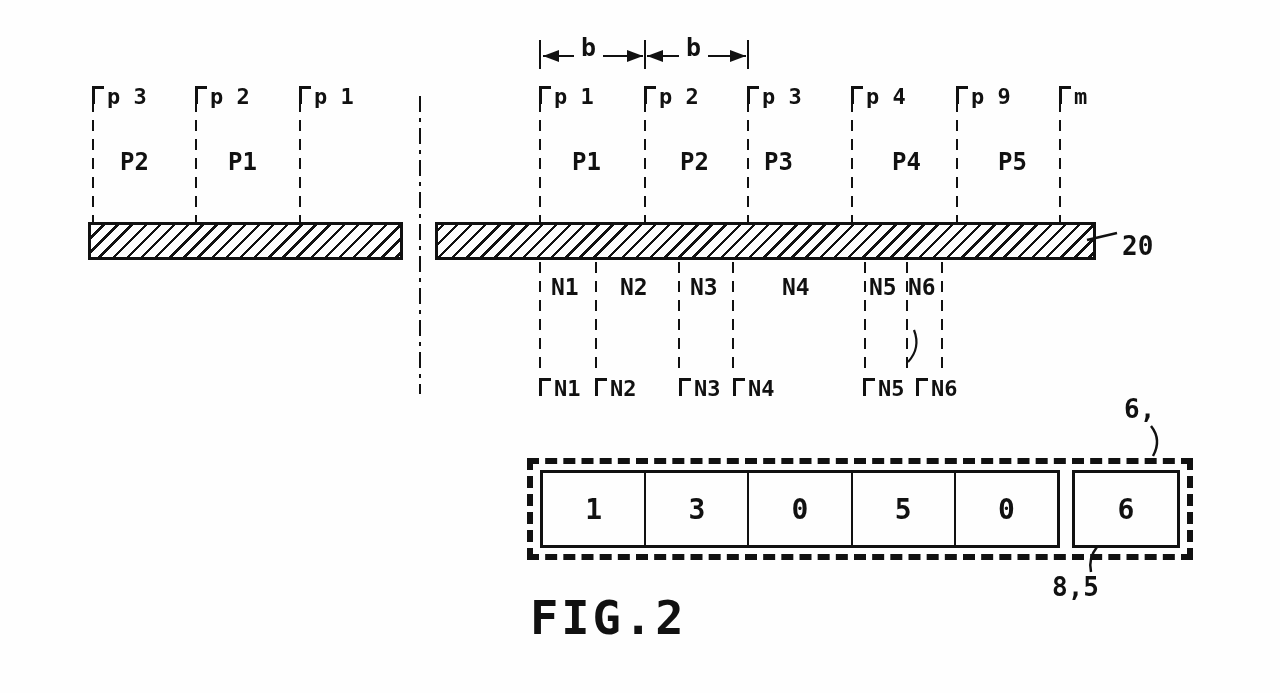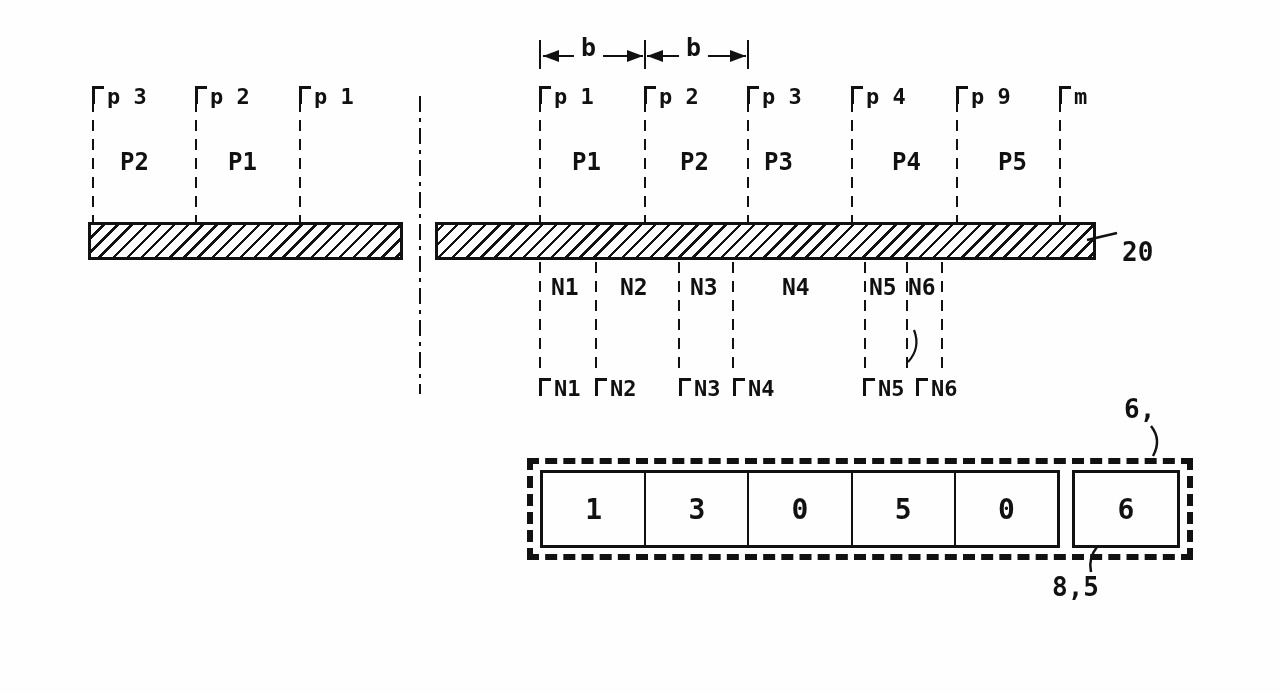--- a/index.html
+++ b/index.html
@@ -123,21 +123,21 @@
   <div class="seg-label" style="left:228px;top:150px">P1</div>
   <div class="seg-label" style="left:572px;top:150px">P1</div>
   <div class="seg-label" style="left:680px;top:150px">P2</div>
   <div class="seg-label" style="left:764px;top:150px">P3</div>
   <div class="seg-label" style="left:892px;top:150px">P4</div>
   <div class="seg-label" style="left:998px;top:150px">P5</div>
 
   <div class="axis" style="left:419px;top:96px;height:298px"></div>
   <div class="bar"></div>
   <div class="bar-break"></div>
-  <div class="ref-label" style="left:1122px;top:239px">20</div>
+  <div class="ref-label" style="left:1122px;top:233px">20</div>
 
   <div class="vdash" style="left:539px;top:262px;height:114px"></div>
   <div class="vdash" style="left:595px;top:262px;height:114px"></div>
   <div class="vdash" style="left:678px;top:262px;height:114px"></div>
   <div class="vdash" style="left:732px;top:262px;height:114px"></div>
   <div class="vdash" style="left:864px;top:262px;height:114px"></div>
   <div class="vdash" style="left:906px;top:262px;height:114px"></div>
   <div class="vdash" style="left:941px;top:262px;height:114px"></div>
 
   <div class="seg-label" style="left:551px;top:276px;font-size:23px">N1</div>
@@ -177,20 +177,21 @@
   <div class="reg-main">
     <div class="reg-cell">1</div>
     <div class="reg-cell">3</div>
     <div class="reg-cell">0</div>
     <div class="reg-cell">5</div>
     <div class="reg-cell">0</div>
   </div>
   <div class="reg-extra">6</div>
   <div class="ref-label" style="left:1052px;top:574px">8,5</div>
 
+  <div class="caption">FIG.2</div>
 
   <svg class="overlay" width="1280" height="693">
     <path d="M1087 240 L1117 233" stroke="#111" stroke-width="2.5" fill="none"></path>
     <path d="M914 330 Q921 348 908 362" stroke="#111" stroke-width="2.2" fill="none"></path>
     <path d="M1151 426 Q1162 440 1153 456" stroke="#111" stroke-width="2.5" fill="none"></path>
     <path d="M1091 572 Q1088 558 1097 547" stroke="#111" stroke-width="2.5" fill="none"></path>
   </svg>
 
 </div>
 

